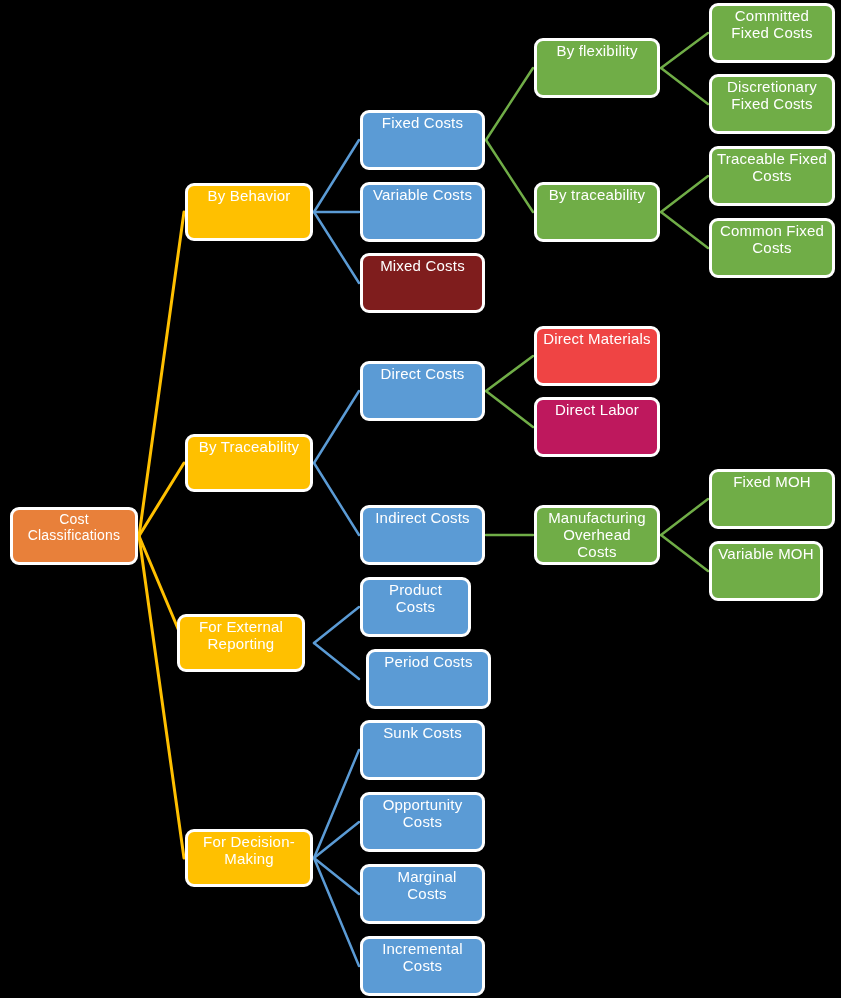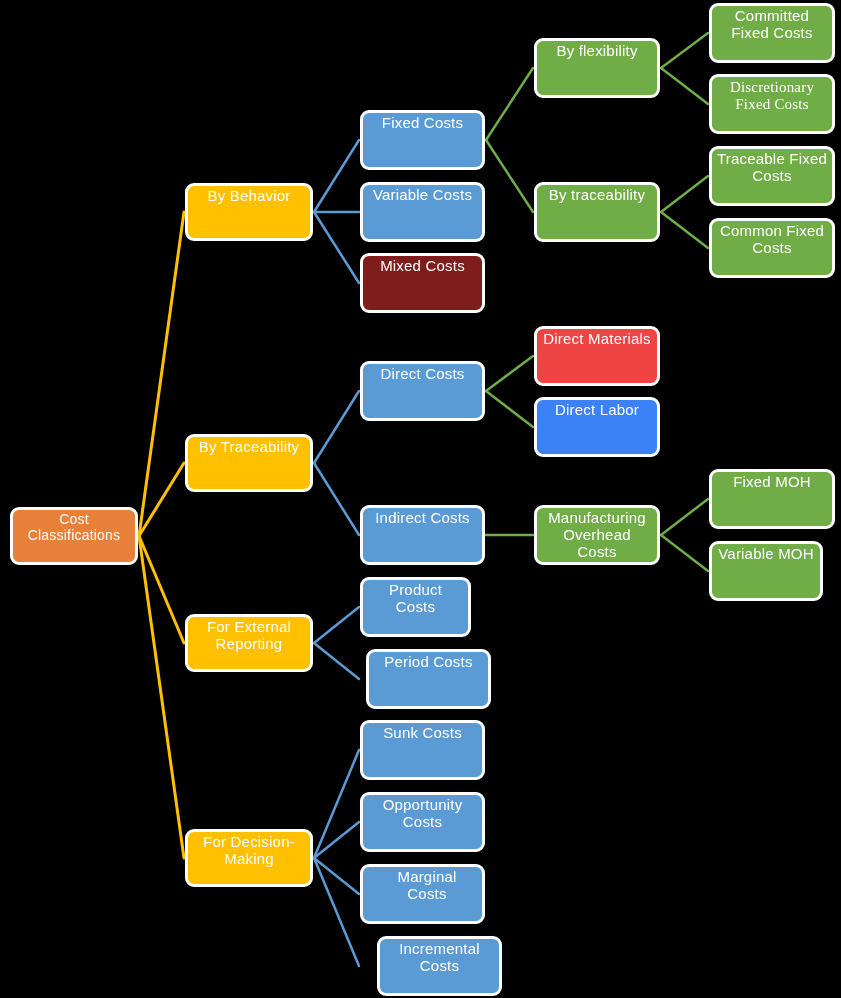--- a/index.html
+++ b/index.html
@@ -76,21 +76,21 @@
   <div id="node-layer">
       <div class="node" style="left: 10px; top: 507px; width: 128px; height: 58px; background: rgb(232, 128, 58); font-size: 14px;">
         <span>Cost Classifications</span>
       </div>
       <div class="node" style="left: 185px; top: 183px; width: 128px; height: 58px; background: rgb(255, 192, 0); font-size: 15px;">
         <span>By Behavior</span>
       </div>
       <div class="node" style="left: 185px; top: 434px; width: 128px; height: 58px; background: rgb(255, 192, 0); font-size: 15px;">
         <span>By Traceability</span>
       </div>
-      <div class="node" style="left: 185px; top: 614px; width: 128px; height: 58px; background: rgb(255, 192, 0); font-size: 15px;">
+      <div class="node" style="left: 177px; top: 614px; width: 128px; height: 58px; background: rgb(255, 192, 0); font-size: 15px;">
         <span>For External Reporting</span>
       </div>
       <div class="node" style="left: 185px; top: 829px; width: 128px; height: 58px; background: rgb(255, 192, 0); font-size: 15px;">
         <span>For Decision-Making</span>
       </div>
       <div class="node" style="left: 360px; top: 110px; width: 125px; height: 60px; background: rgb(91, 155, 213); font-size: 15px;">
         <span>Fixed Costs</span>
       </div>
       <div class="node" style="left: 360px; top: 182px; width: 125px; height: 60px; background: rgb(91, 155, 213); font-size: 15px;">
         <span>Variable Costs</span>
@@ -112,42 +112,42 @@
       </div>
       <div class="node" style="left: 360px; top: 720px; width: 125px; height: 60px; background: rgb(91, 155, 213); font-size: 15px;">
         <span>Sunk Costs</span>
       </div>
       <div class="node" style="left: 360px; top: 792px; width: 125px; height: 60px; background: rgb(91, 155, 213); font-size: 15px;">
         <span>Opportunity Costs</span>
       </div>
       <div class="node" style="left: 360px; top: 864px; width: 125px; height: 60px; background: rgb(91, 155, 213); font-size: 15px; padding-left: 14px;">
         <span>Marginal Costs</span>
       </div>
-      <div class="node" style="left: 360px; top: 936px; width: 125px; height: 60px; background: rgb(91, 155, 213); font-size: 15px; margin-left: 17px;">
+      <div class="node" style="left: 360px; top: 936px; width: 125px; height: 60px; background: rgb(91, 155, 213); font-size: 15px;">
         <span>Incremental Costs</span>
       </div>
       <div class="node" style="left: 534px; top: 38px; width: 126px; height: 60px; background: rgb(112, 173, 71); font-size: 15px;">
         <span>By flexibility</span>
       </div>
       <div class="node" style="left: 534px; top: 182px; width: 126px; height: 60px; background: rgb(112, 173, 71); font-size: 15px;">
         <span>By traceability</span>
       </div>
       <div class="node" style="left: 534px; top: 326px; width: 126px; height: 60px; background: #ef4444; font-size: 15px;">
         <span>Direct Materials</span>
       </div>
-      <div class="node" style="left: 534px; top: 397px; width: 126px; height: 60px; background: #3b82f6; font-size: 15px;">
+      <div class="node" style="left: 534px; top: 397px; width: 126px; height: 60px; background: #be185d; font-size: 15px;">
         <span>Direct Labor</span>
       </div>
       <div class="node" style="left: 534px; top: 505px; width: 126px; height: 60px; background: rgb(112, 173, 71); font-size: 15px;">
         <span>Manufacturing Overhead Costs</span>
       </div>
       <div class="node" style="left: 709px; top: 3px; width: 126px; height: 60px; background: rgb(112, 173, 71); font-size: 15px;">
         <span>Committed Fixed Costs</span>
       </div>
-      <div class="node" style="left: 709px; top: 74px; width: 126px; height: 60px; background: rgb(112, 173, 71); font-size: 15px; font-family: Liberation Serif, serif;">
+      <div class="node" style="left: 709px; top: 74px; width: 126px; height: 60px; background: rgb(112, 173, 71); font-size: 15px;">
         <span>Discretionary Fixed Costs</span>
       </div>
       <div class="node" style="left: 709px; top: 146px; width: 126px; height: 60px; background: rgb(112, 173, 71); font-size: 15px;">
         <span>Traceable Fixed Costs</span>
       </div>
       <div class="node" style="left: 709px; top: 218px; width: 126px; height: 60px; background: rgb(112, 173, 71); font-size: 15px;">
         <span>Common Fixed Costs</span>
       </div>
       <div class="node" style="left: 709px; top: 469px; width: 126px; height: 60px; background: rgb(112, 173, 71); font-size: 15px;">
         <span>Fixed MOH</span>

